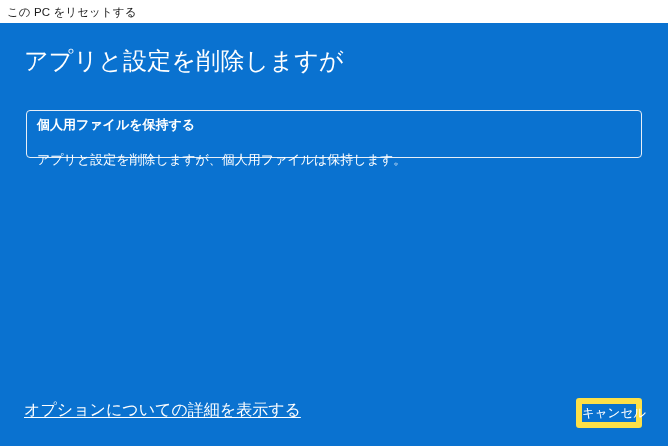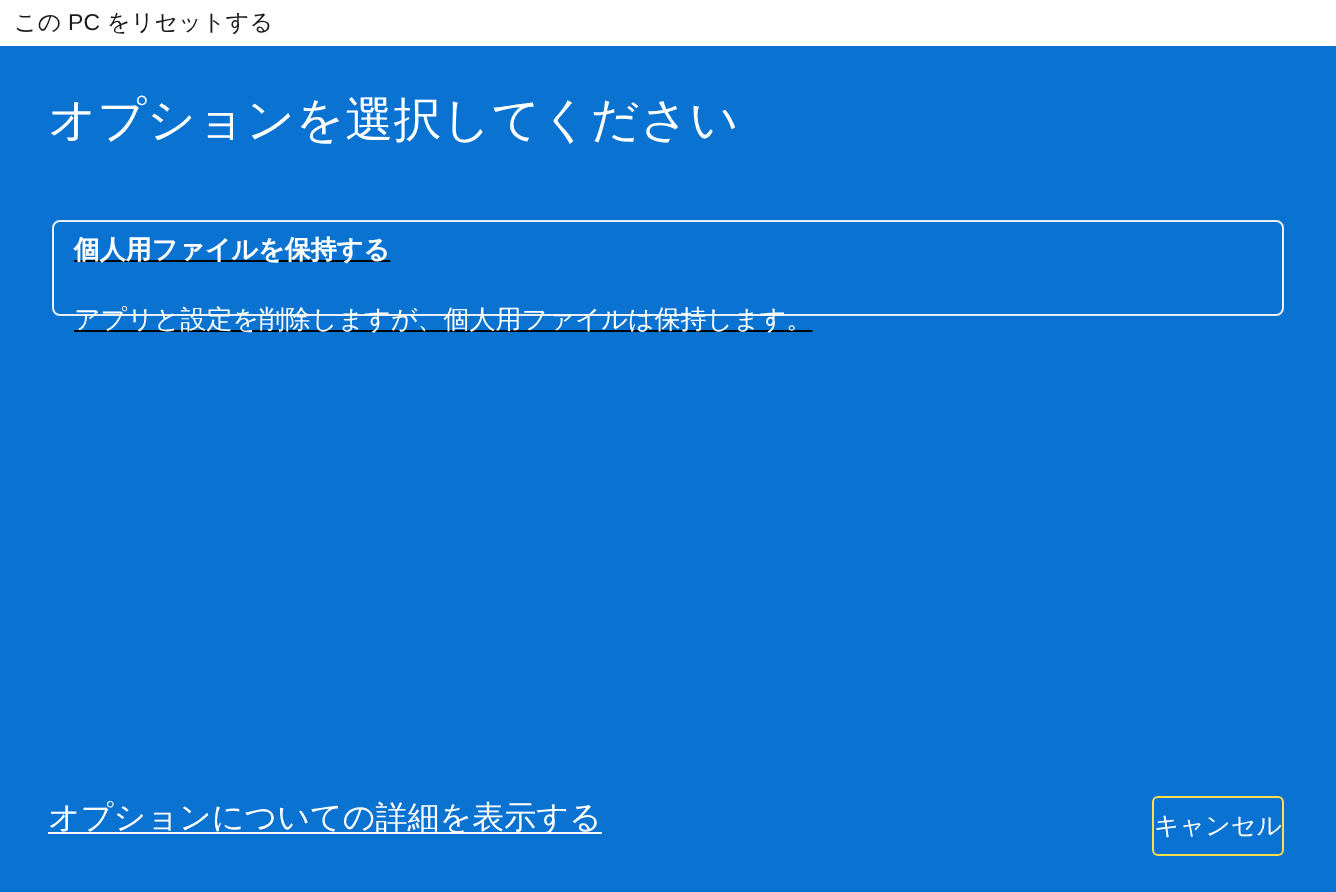--- a/index.html
+++ b/index.html
@@ -75,21 +75,20 @@
   .option-card {
     box-sizing: border-box;
     width: 616px;
     height: 48px;
     border: 1px solid #e8eff7;
     border-radius: 4px;
     background: transparent;
     padding: 4px 0 0 10px;
     cursor: pointer;
     display: block;
-    text-decoration: underline;
   }
   .option-card + .option-card {
     margin-top: 26px;
   }
   .option-title {
     font-size: 13px;
     font-weight: 700;
     line-height: 19px;
     color: #ffffff;
     white-space: nowrap;
@@ -123,21 +122,21 @@
     cursor: pointer;
     white-space: nowrap;
   }
   #cancel-button {
     position: absolute;
     left: 576px;
     top: 9px;
     width: 66px;
     height: 30px;
     box-sizing: border-box;
-    border: 1px solid #fde047;
+    border: 6px solid #fde047;
     border-radius: 3px;
     background: transparent;
     color: #ffffff;
     font-family: Liberation Sans, sans-serif;
     font-size: 12.5px;
     line-height: 16px;
     cursor: pointer;
     padding: 0;
     white-space: nowrap;
   }
@@ -146,21 +145,21 @@
 <body>
 
 <div id="app-window">
 
   <div id="title-bar">
     <span id="title-bar-text">この PC をリセットする</span>
   </div>
 
   <div id="content-surface">
 
-    <div id="page-heading">オプションを選択してください</div>
+    <div id="page-heading">アプリと設定を削除しますが</div>
 
     <div id="options-list">
 
       <div class="option-card">
         <div class="option-title">個人用ファイルを保持する</div>
         <div class="option-desc">アプリと設定を削除しますが、個人用ファイルは保持します。</div>
       </div>
 
 
     </div>

